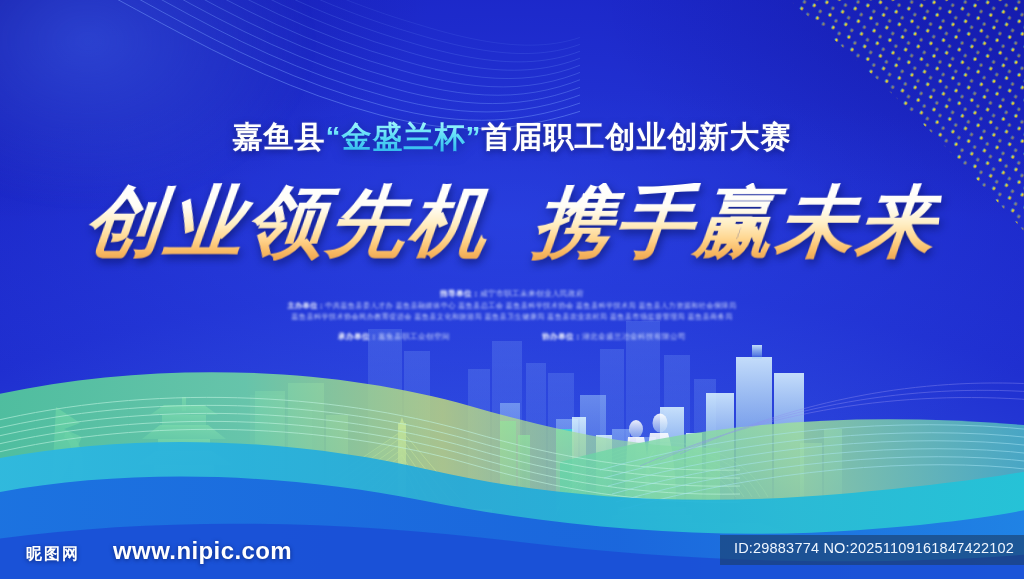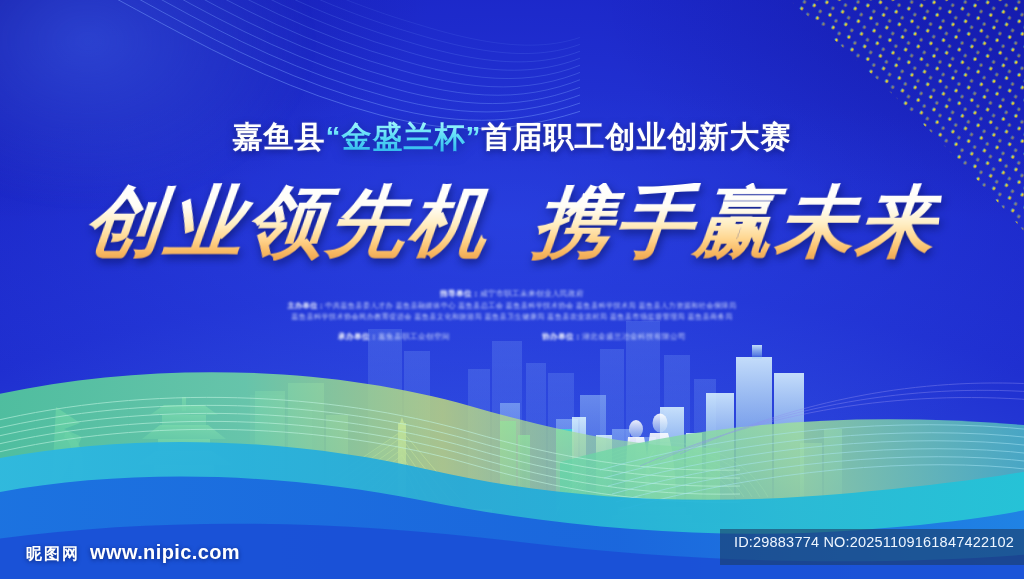--- a/index.html
+++ b/index.html
@@ -88,25 +88,25 @@
   .c-r1{font-size:7.6px;letter-spacing:.4px;}
   .c-r2,.c-r3{font-size:7.2px;letter-spacing:.35px;}
   .c-r4{font-size:7.6px;letter-spacing:.4px;margin-top:9px;}
   .c-lbl{font-weight:700;color:rgba(255,255,255,.95);}
   .c-sep{display:inline-block;width:92px;}
 
   
   .wm{position:absolute;left:26px;bottom:14px;display:flex;align-items:baseline;gap:10px;
       text-shadow:0 1px 4px rgba(0,15,70,.6);}
   .wm-cn{font-size:16px;font-weight:700;color:#ffffff;letter-spacing:2px;}
-  .wm-url{font-size:20px;font-weight:700;color:#ffffff;letter-spacing:.4px;}
+  .wm-url{font-size:24px;font-weight:700;color:#ffffff;letter-spacing:.4px;margin-left:23px;}
 
   .idbar{position:absolute;right:0;bottom:14px;
     background:rgba(28,62,104,.62);
-    padding:5px 10px 15px 14px;
+    padding:5px 10px 9px 14px;
     color:#eef6ff;font-size:14.5px;letter-spacing:.2px;white-space:nowrap;}
 </style>
 </head>
 <body>
 
 <div id="stage">
 
   <div class="bg-base"></div>
   <div class="bg-vig"></div>
   <div class="bg-corner-dark"></div>

